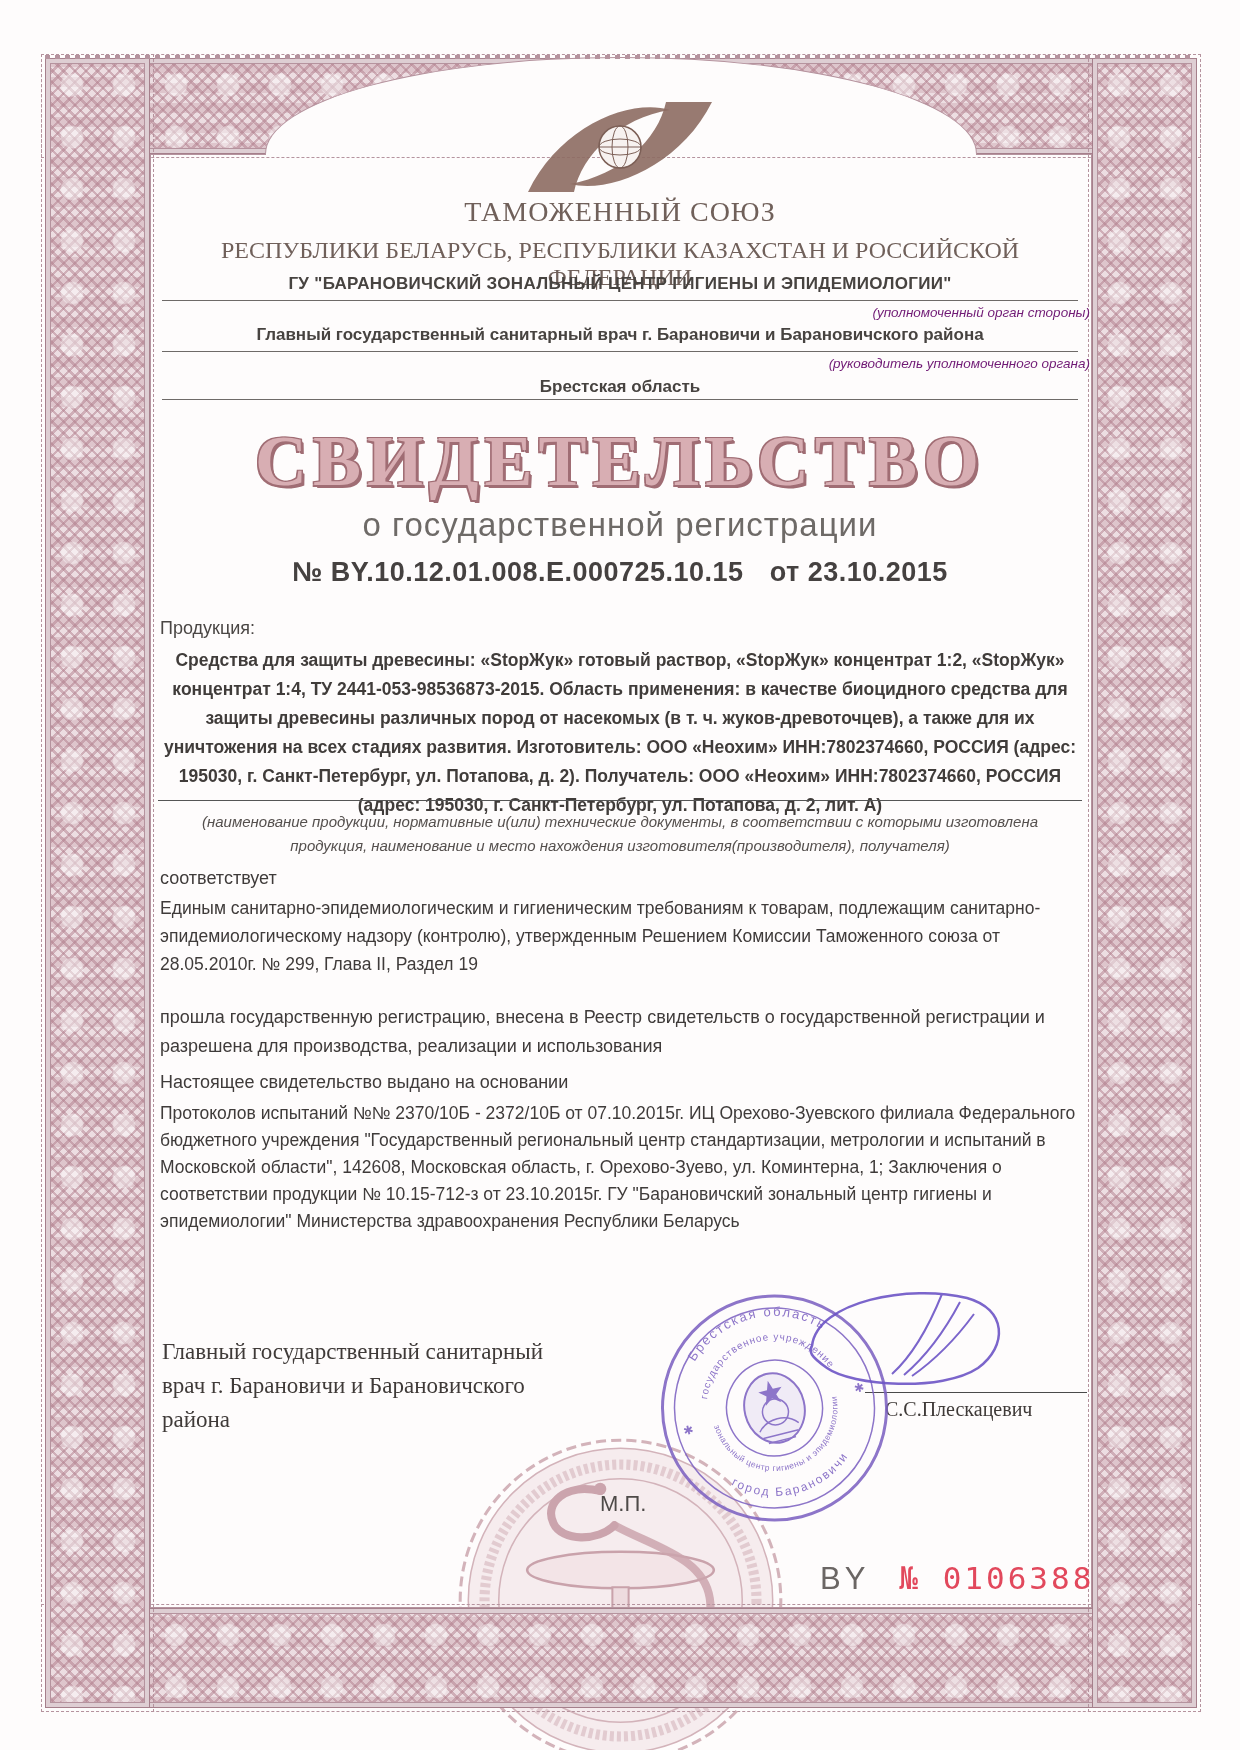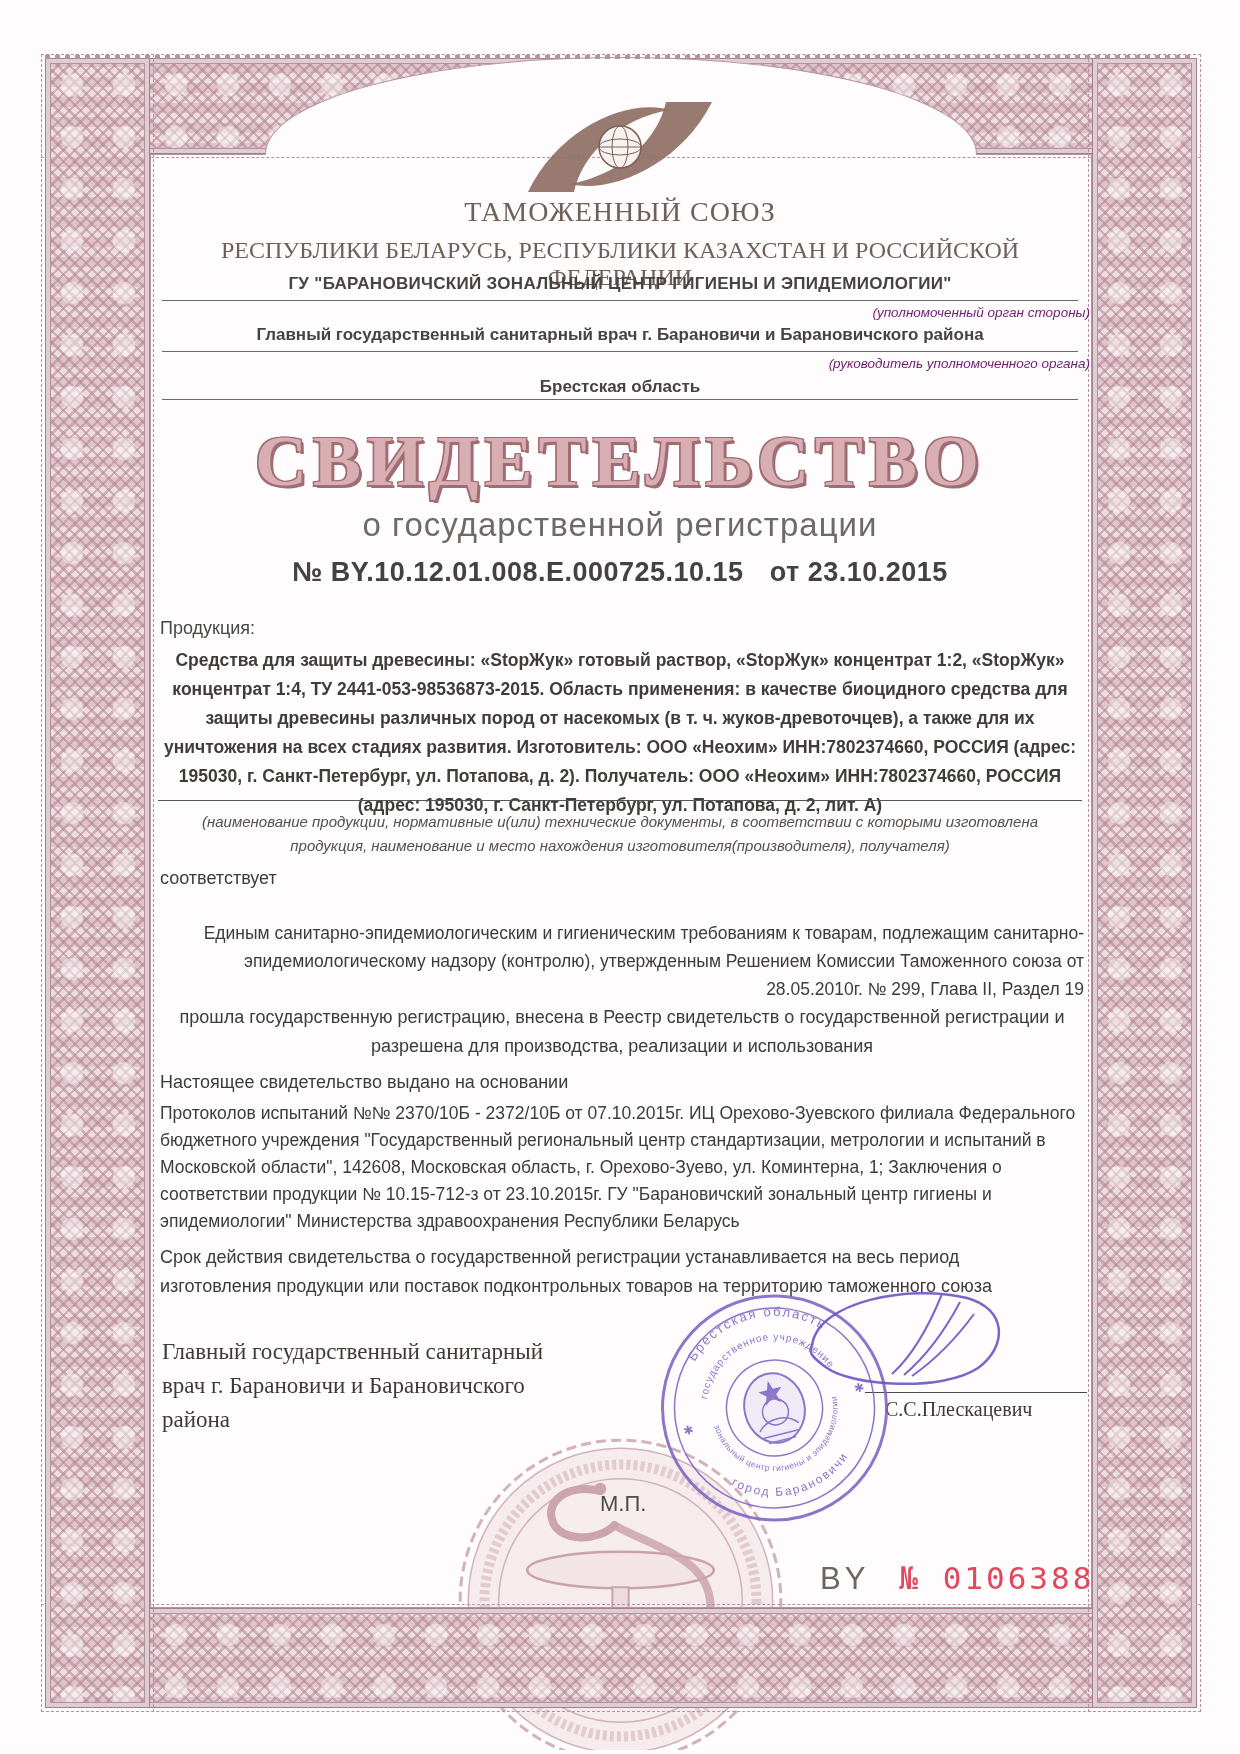--- a/index.html
+++ b/index.html
@@ -57,22 +57,22 @@
     text-shadow:2px 2px 0 #a06d74,-1.5px -1.5px 0 #a06d74,1.5px -1.5px 0 #a06d74,-1.5px 1.5px 0 #a06d74,3px 3px 0 #a06d74;
   }
   .cert-sub{top:506px; text-align:center; font-size:33px; color:#6e6a67; letter-spacing:1px;}
   .cert-number{top:557px; text-align:center; font-size:27px; font-weight:bold; color:#454140; letter-spacing:.5px;}
   .cert-number .date{margin-left:26px;}
   .product-label{top:618px; left:10px !important; width:auto !important; font-size:18px; color:#4a4644; text-align:left;}
   .product-text{top:646px; left:10px !important; width:920px !important; text-align:center; font-weight:bold; font-size:17.5px; line-height:29px; color:#403c3a;}
   .rule-4{top:800px; left:8px !important; width:924px !important; border-top:1.2px solid #555;}
   .product-caption{top:810px; left:30px !important; width:880px !important; font-style:italic; font-size:15px; line-height:24px; color:#55504e; text-align:center;}
   .conforms-label{top:868px; left:10px !important; width:auto !important; font-size:18px; text-align:center;}
-  .conforms-text{top:894px; left:10px !important; width:924px !important; font-size:17.5px; line-height:28px; text-align:right;margin-top:25px;}
-  .registered-text{top:1003px; left:10px !important; width:924px !important; font-size:18px; line-height:29px; text-align:center;}
+  .conforms-text{top:894px; left:10px !important; width:924px !important; font-size:17.5px; line-height:28px; text-align:left;}
+  .registered-text{top:1003px; left:10px !important; width:924px !important; font-size:18px; line-height:29px; text-align:left;}
   .basis-label{top:1072px; left:10px !important; width:auto !important; font-size:18px; text-align:left;}
   .basis-text{top:1100px; left:10px !important; width:928px !important; font-size:17.5px; line-height:27px; text-align:left;}
   .validity-text{top:1243px; left:10px !important; width:900px !important; font-size:18px; line-height:29px; text-align:left;}
   .signatory-title{top:1335px; left:12px !important; width:430px !important; font-family:"Liberation Serif",serif; font-size:23px; line-height:34px; color:#3f3a38; white-space:pre-line; text-align:left;}
   .sig-line{top:1392px; left:715px !important; width:222px !important; border-top:1.5px solid #4a4a4a;}
   .signatory-name{top:1398px; left:735px !important; width:auto !important; font-family:"Liberation Serif",serif; font-size:20px; color:#3f3a38; text-align:left;}
   .mp{top:1450px; left:450px !important; width:auto !important; font-size:22px; color:#4e4a48; text-align:left;margin-top:41px;}
   
   .stamp{position:absolute; left:652px; top:1288px; width:245px; height:240px; z-index:6; transform:rotate(-14deg); opacity:.88;}
   .signature{position:absolute; left:790px; top:1276px; width:255px; height:125px; z-index:6; opacity:.9;}
@@ -141,21 +141,20 @@
     <div class="product-caption">(наименование продукции, нормативные и(или) технические документы, в соответствии с которыми изготовлена продукция, наименование и место нахождения изготовителя(производителя), получателя)</div>
 
     <div class="conforms-label">соответствует</div>
     <div class="conforms-text">Единым санитарно-эпидемиологическим и гигиеническим требованиям к товарам, подлежащим санитарно-эпидемиологическому надзору (контролю), утвержденным Решением Комиссии Таможенного союза от 28.05.2010г. № 299, Глава II, Раздел 19</div>
 
     <div class="registered-text">прошла государственную регистрацию, внесена в Реестр свидетельств о государственной регистрации и разрешена для производства, реализации и использования</div>
 
     <div class="basis-label">Настоящее свидетельство выдано на основании</div>
     <div class="basis-text">Протоколов испытаний №№ 2370/10Б - 2372/10Б от 07.10.2015г. ИЦ Орехово-Зуевского филиала Федерального бюджетного учреждения "Государственный региональный центр стандартизации, метрологии и испытаний в Московской области", 142608, Московская область, г. Орехово-Зуево, ул. Коминтерна, 1; Заключения о соответствии продукции № 10.15-712-з от 23.10.2015г. ГУ "Барановичский зональный центр гигиены и эпидемиологии" Министерства здравоохранения Республики Беларусь</div>
 
-    <div class="validity-text">Срок действия свидетельства о государственной регистрации устанавливается на весь период изготовления продукции или поставок подконтрольных товаров на территорию таможенного союза</div>
 
     <div class="signatory-title">Главный государственный санитарный
 врач г. Барановичи  и Барановичского
 района</div>
     <div class="rule sig-line"></div>
     <div class="signatory-name">С.С.Плескацевич</div>
     <div class="mp">М.П.</div>
   </div>
 
   <svg class="stamp" viewBox="0 0 240 240">

